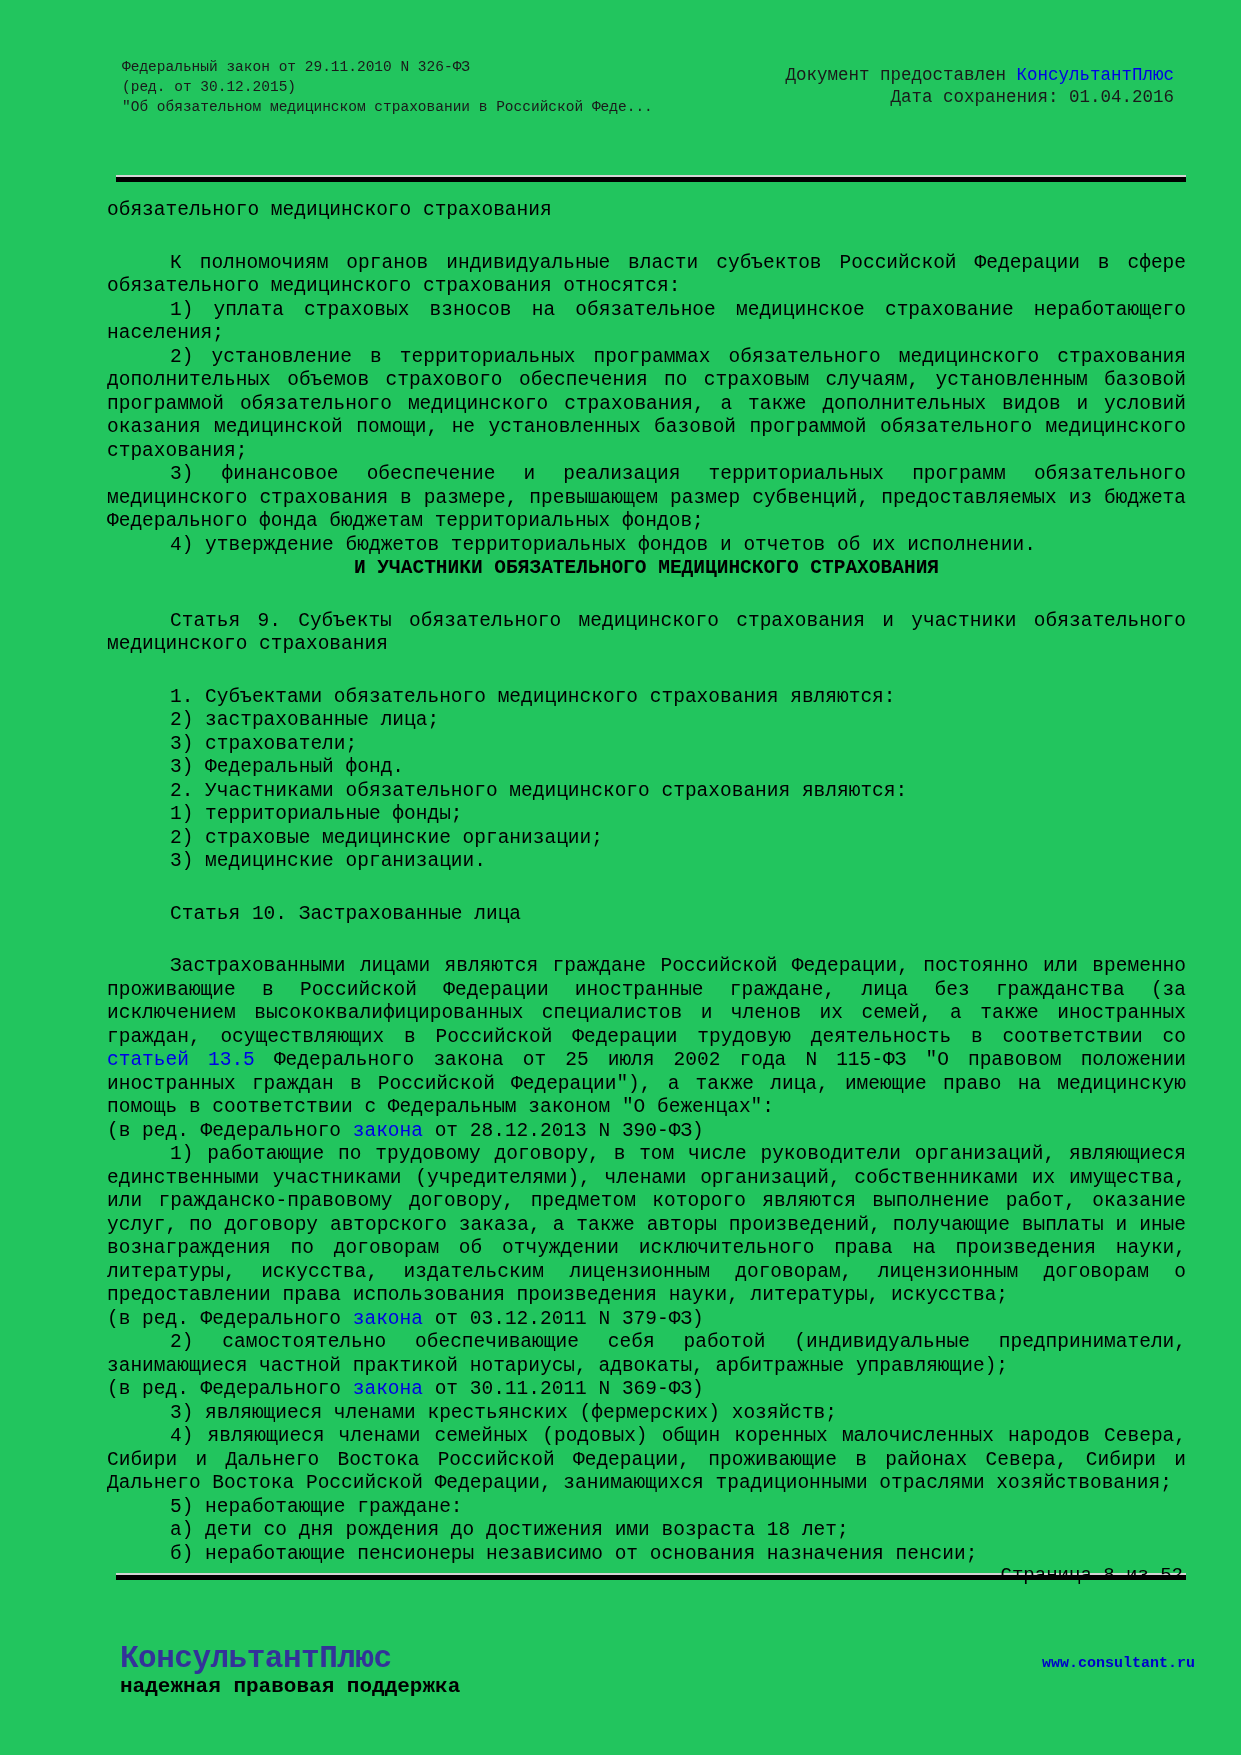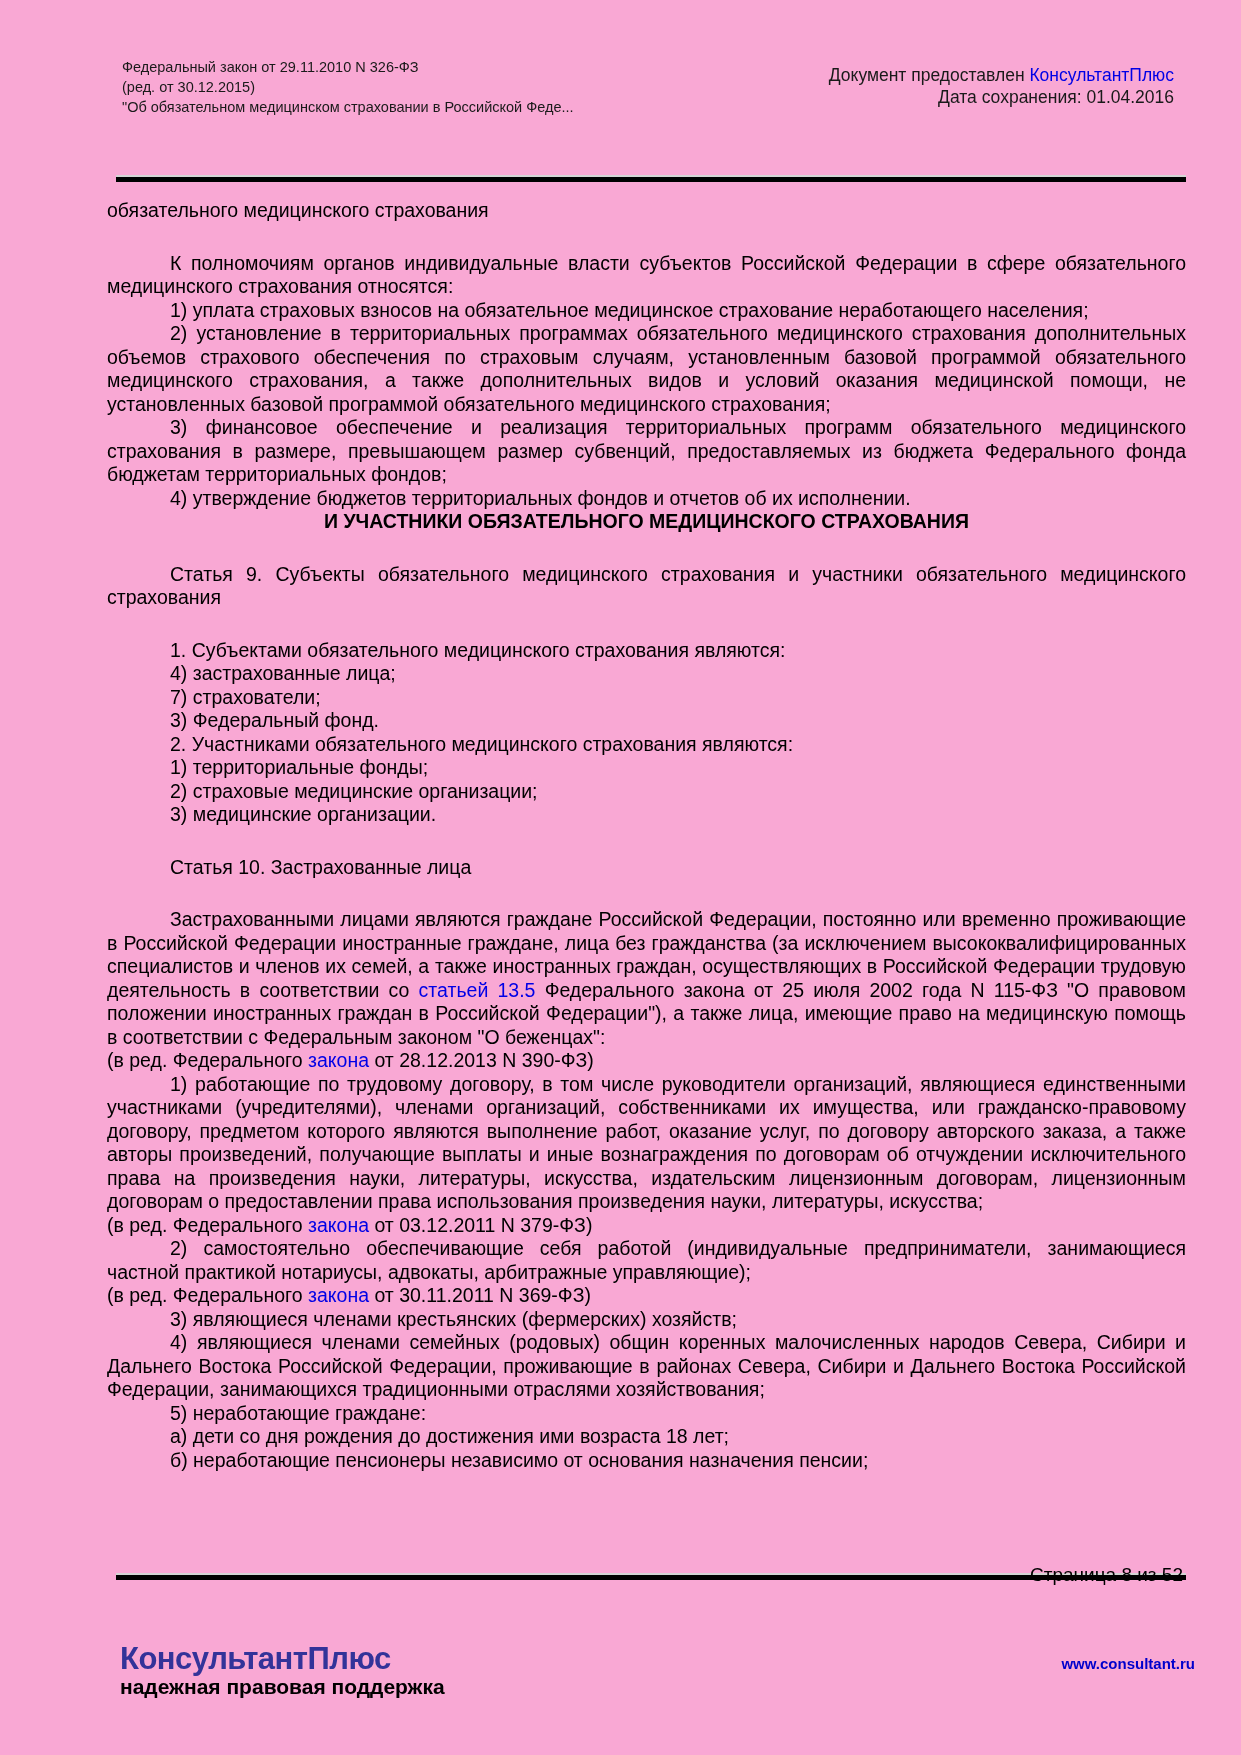--- a/index.html
+++ b/index.html
@@ -1,21 +1,21 @@
 <!DOCTYPE html>
 <html lang="ru"><head>
 <meta charset="utf-8">
 <style>
   html, body { margin: 0; padding: 0; background: #ffffff; }
   .page {
     position: relative;
     width: 1241px;
     height: 1755px;
-    background: #f9a8d4;
-    font-family: Liberation Sans, sans-serif;
+    background: #22c55e;
+    font-family: Liberation Mono, monospace;
     color: #000000;
     overflow: hidden;
   }
   
   .header-left {
     position: absolute;
     left: 122px; top: 57px;
     font-size: 14.5px;
     line-height: 20px;
     color: #1a1a1a;
@@ -112,22 +112,22 @@
   <div class="doc-body">
       <p class="flush">обязательного медицинского страхования</p>
       <p class="ind sp">К полномочиям органов индивидуальные власти субъектов Российской Федерации в сфере обязательного медицинского страхования относятся:</p>
       <p class="ind">1) уплата страховых взносов на обязательное медицинское страхование неработающего населения;</p>
       <p class="ind">2) установление в территориальных программах обязательного медицинского страхования дополнительных объемов страхового обеспечения по страховым случаям, установленным базовой программой обязательного медицинского страхования, а также дополнительных видов и условий оказания медицинской помощи, не установленных базовой программой обязательного медицинского страхования;</p>
       <p class="ind">3) финансовое обеспечение и реализация территориальных программ обязательного медицинского страхования в размере, превышающем размер субвенций, предоставляемых из бюджета Федерального фонда бюджетам территориальных фондов;</p>
       <p class="ind">4) утверждение бюджетов территориальных фондов и отчетов об их исполнении.</p>
       <p class="heading">И УЧАСТНИКИ ОБЯЗАТЕЛЬНОГО МЕДИЦИНСКОГО СТРАХОВАНИЯ</p>
       <p class="ind sp">Статья 9. Субъекты обязательного медицинского страхования и участники обязательного медицинского страхования</p>
       <p class="ind sp">1. Субъектами обязательного медицинского страхования являются:</p>
-      <p class="ind">4) застрахованные лица;</p>
-      <p class="ind">7) страхователи;</p>
+      <p class="ind">2) застрахованные лица;</p>
+      <p class="ind">3) страхователи;</p>
       <p class="ind">3) Федеральный фонд.</p>
       <p class="ind">2. Участниками обязательного медицинского страхования являются:</p>
       <p class="ind">1) территориальные фонды;</p>
       <p class="ind">2) страховые медицинские организации;</p>
       <p class="ind">3) медицинские организации.</p>
       <p class="ind sp">Статья 10. Застрахованные лица</p>
       <p class="ind sp">Застрахованными лицами являются граждане Российской Федерации, постоянно или временно проживающие в Российской Федерации иностранные граждане, лица без гражданства (за исключением высококвалифицированных специалистов и членов их семей, а также иностранных граждан, осуществляющих в Российской Федерации трудовую деятельность в соответствии со <a class="doc-link" href="#">статьей 13.5</a> Федерального закона от 25 июля 2002 года N 115-ФЗ "О правовом положении иностранных граждан в Российской Федерации"), а также лица, имеющие право на медицинскую помощь в соответствии с Федеральным законом "О беженцах":</p>
       <p class="flush">(в ред. Федерального <a class="doc-link" href="#">закона</a> от 28.12.2013 N 390-ФЗ)</p>
       <p class="ind">1) работающие по трудовому договору, в том числе руководители организаций, являющиеся единственными участниками (учредителями), членами организаций, собственниками их имущества, или гражданско-правовому договору, предметом которого являются выполнение работ, оказание услуг, по договору авторского заказа, а также авторы произведений, получающие выплаты и иные вознаграждения по договорам об отчуждении исключительного права на произведения науки, литературы, искусства, издательским лицензионным договорам, лицензионным договорам о предоставлении права использования произведения науки, литературы, искусства;</p>
       <p class="flush">(в ред. Федерального <a class="doc-link" href="#">закона</a> от 03.12.2011 N 379-ФЗ)</p>

